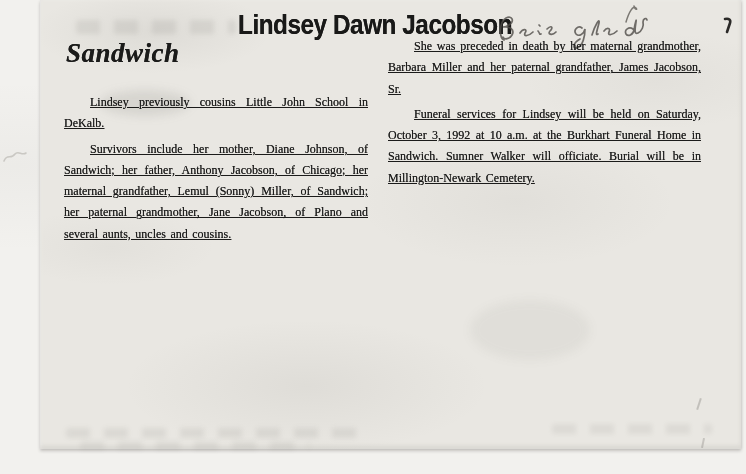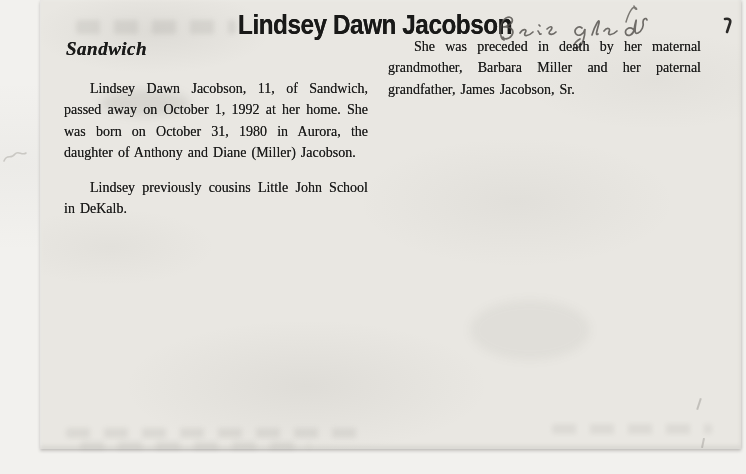--- a/index.html
+++ b/index.html
@@ -65,35 +65,36 @@
   .corner-mark { position: absolute; left: 682px; top: 16px; width: 14px; height: 20px; }
   .corner-mark path { stroke: #2b2a28; stroke-width: 2.6; fill: none; stroke-linecap: round; }
 
   
   .dateline {
     position: absolute;
     left: 26px; top: 38px;
     font-family: "Liberation Serif", serif;
     font-style: italic;
     font-weight: 700;
-    font-size: 19px;
+    font-size: 27px;
     color: #1b1b1a;
     letter-spacing: 0.5px;
     text-shadow: 0 0 0.5px #222;
   }
 
   
   .col {
     position: absolute;
-    font-size: 14px;
+    font-size: 12px;
     line-height: 21.3px;
     color: #1b1b1a;
     text-align: justify;
     text-shadow: 0 0 0.5px rgba(20,20,20,.75);
     word-spacing: 1.5px;
+    text-decoration: underline;
   }
   .col p { text-indent: 26px; margin: 0 0 4px 0; }
   .col p.gap-top { margin-top: 14px; }
   .col-left  { left: 24px;  top: 78px; width: 304px; }
   .col-right { left: 348px; top: 36px; width: 313px; }
 
   
   .artifact { position: absolute; pointer-events: none; }
   .band {
     background: repeating-linear-gradient(90deg,
@@ -146,22 +147,23 @@
       <path d="M3,22 C6,12 10,5 13,8 C15,10 12,10 11,6"></path>
     </svg>
 
     <svg class="corner-mark" viewBox="0 0 14 20">
       <path d="M3,3 C7,2 9,4 8,7 L5,16"></path>
     </svg>
 
     <div class="dateline">Sandwich</div>
 
     <div class="col col-left">
-      <p>Lindsey Dawn Jacobson, 11, of Sandwich, passed away on October 1, 1992 at her home. She was born on October 31, 1980 in Aurora, the daughter of Anthony and Diane (Miller) Jacobson.</p>
       <p class="gap-top">Lindsey previously cousins Little John School in DeKalb.</p>
+      <p>Survivors include her mother, Diane Johnson, of Sandwich; her father, Anthony Jacobson, of Chicago; her maternal grandfather, Lemul (Sonny) Miller, of Sandwich; her paternal grandmother, Jane Jacobson, of Plano and several aunts, uncles and cousins.</p>
     </div>
 
     <div class="col col-right">
       <p>She was preceded in death by her maternal grandmother, Barbara Miller and her paternal grandfather, James Jacobson, Sr.</p>
+      <p>Funeral services for Lindsey will be held on Saturday, October 3, 1992 at 10 a.m. at the Burkhart Funeral Home in Sandwich. Sumner Walker will officiate. Burial will be in Millington-Newark Cemetery.</p>
     </div>
 
   </div>
 </div>
 
 </body></html>

